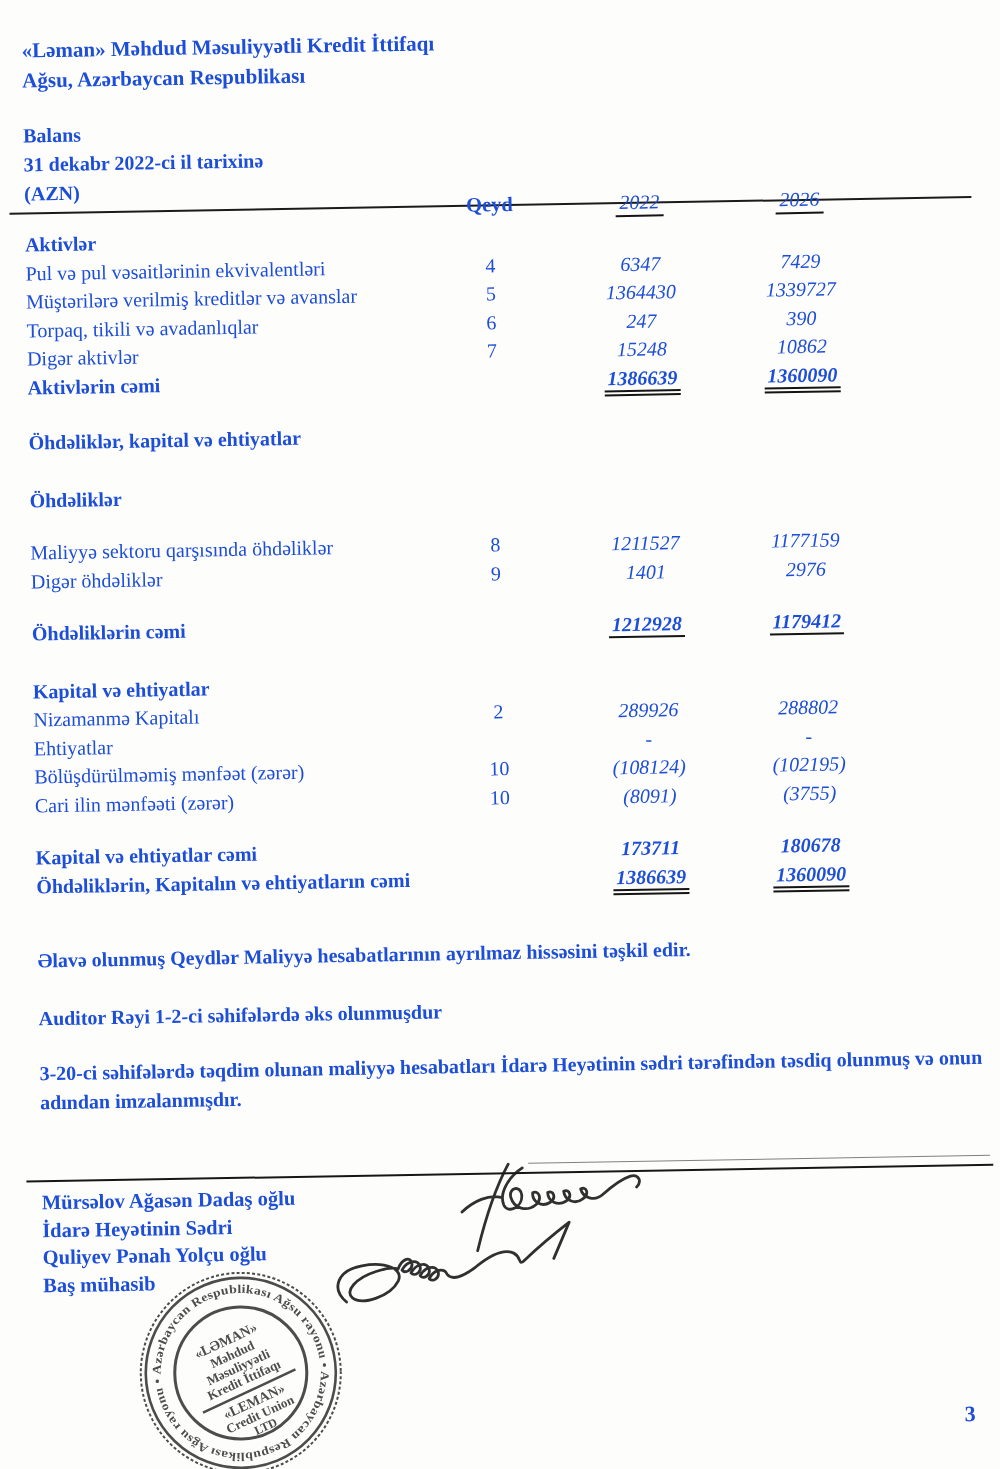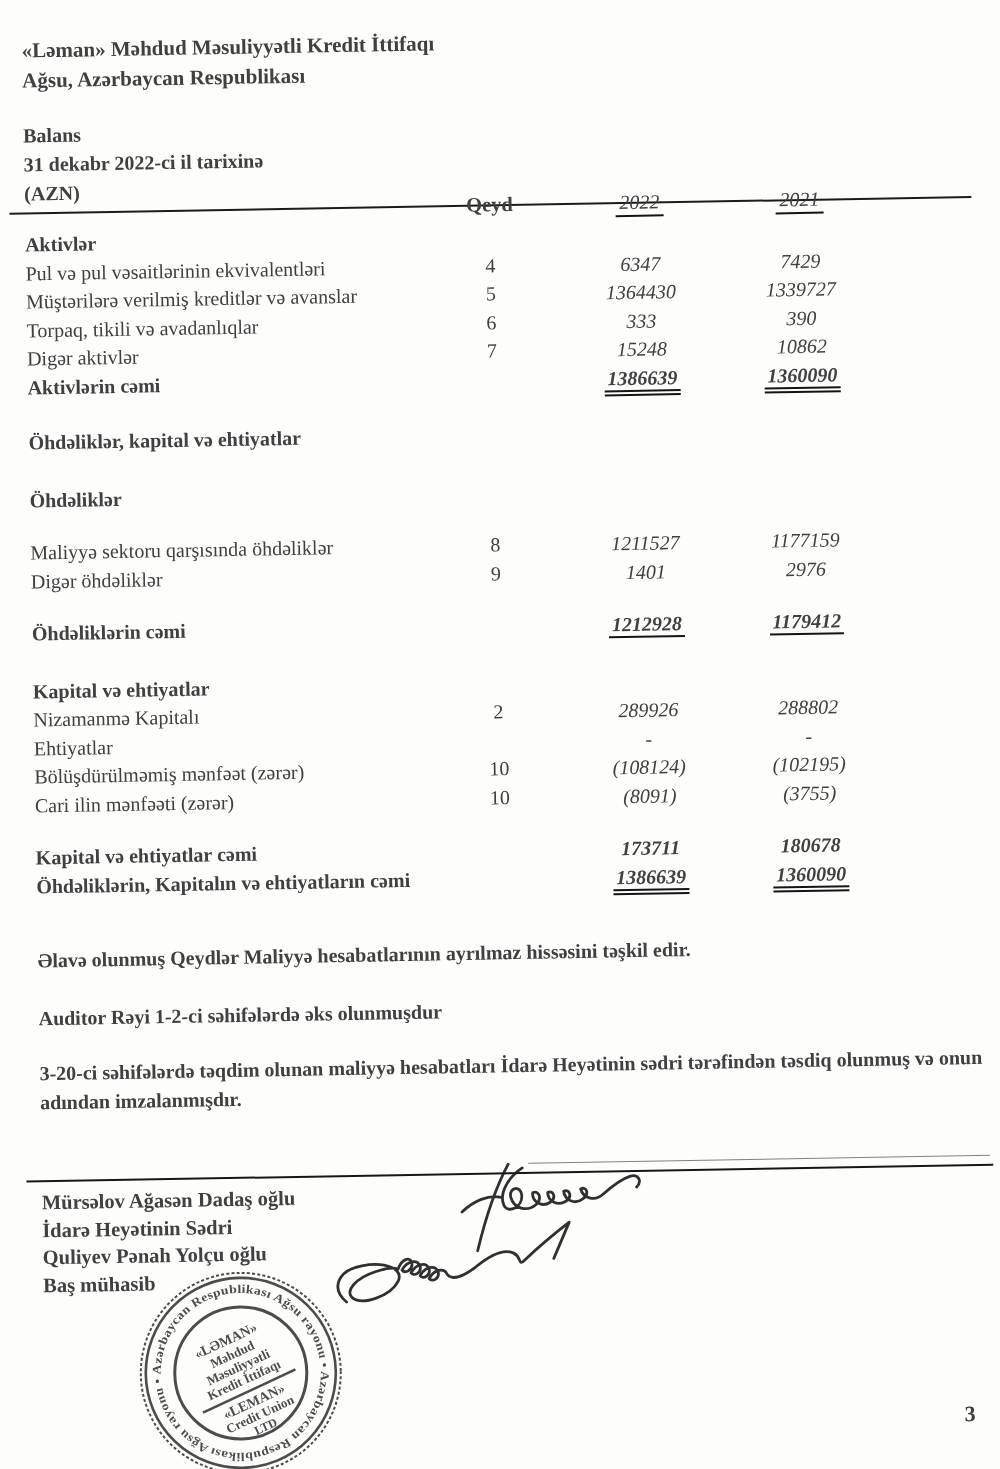--- a/index.html
+++ b/index.html
@@ -1,17 +1,17 @@
 <!DOCTYPE html>
 <html><head>
 <meta charset="utf-8">
 <style>
   html,body{margin:0;padding:0;background:#ffffff;}
   .page{position:relative;width:1000px;height:1469px;background:#fdfdfc;overflow:hidden;
-        font-family:"Liberation Serif","DejaVu Serif",serif;color:#404040;}
+        font-family:"Liberation Serif","DejaVu Serif",serif;color:#1d4ed8;}
   .content{position:absolute;inset:0;transform:rotate(-1deg);transform-origin:0 700px;}
   .abs{position:absolute;}
 
   .org{left:33px;top:36px;font-size:21px;font-weight:700;line-height:30px;}
   .docmeta{left:33px;top:122px;font-size:20px;font-weight:700;line-height:29px;}
 
   .rule1{left:18px;top:213px;width:962px;height:0;border-top:2.2px solid #1b1b1b;}
   .rule2{left:18px;top:1181px;width:967px;height:0;border-top:2.4px solid #161616;}
   .rule2b{left:520px;top:1172px;width:462px;height:0;border-top:1.6px solid rgba(25,25,25,.55);}
 
@@ -56,21 +56,21 @@
     </div>
 
     <div class="abs rule1"></div>
 
     <div class="abs table">
 
       <div class="tr head">
         <span class="c1"></span>
         <span class="c2 th">Qeyd</span>
         <span class="c3"><i class="th-year">2022</i></span>
-        <span class="c4"><i class="th-year">2021</i></span>
+        <span class="c4"><i class="th-year">2026</i></span>
       </div>
 
       <div class="tr sec g2">
         <span class="c1">Aktivlər</span>
           <span class="c2"></span>
           <span class="c3"></span>
           <span class="c4"></span>
       </div>
       <div class="tr item">
         <span class="c1">Pul və pul vəsaitlərinin ekvivalentləri</span>
@@ -80,21 +80,21 @@
       </div>
       <div class="tr item">
         <span class="c1">Müştərilərə verilmiş kreditlər və avanslar</span>
         <span class="c2">5</span>
         <span class="c3"><i class="val">1364430</i></span>
         <span class="c4"><i class="val">1339727</i></span>
       </div>
       <div class="tr item">
         <span class="c1">Torpaq, tikili və avadanlıqlar</span>
         <span class="c2">6</span>
-        <span class="c3"><i class="val">333</i></span>
+        <span class="c3"><i class="val">247</i></span>
         <span class="c4"><i class="val">390</i></span>
       </div>
       <div class="tr item">
         <span class="c1">Digər aktivlər</span>
         <span class="c2">7</span>
         <span class="c3"><i class="val">15248</i></span>
         <span class="c4"><i class="val">10862</i></span>
       </div>
       <div class="tr tot">
         <span class="c1">Aktivlərin cəmi</span>

